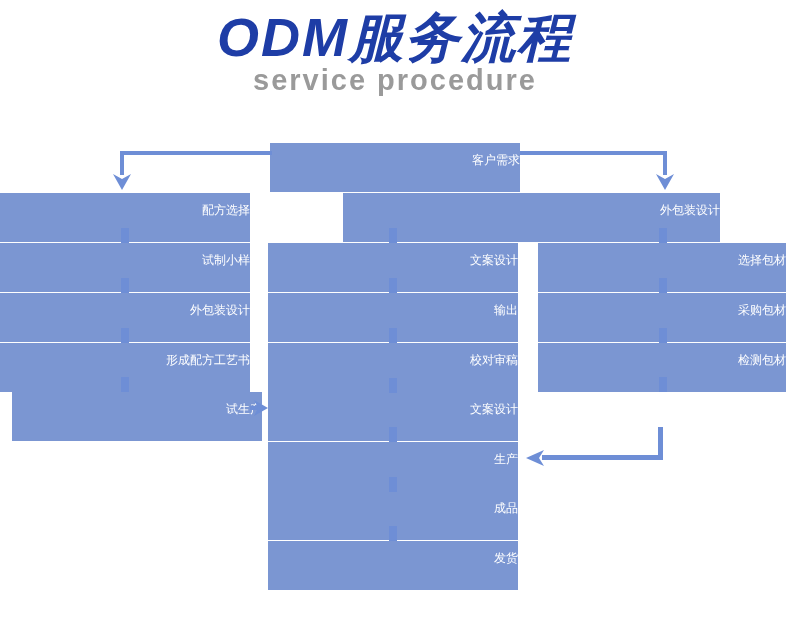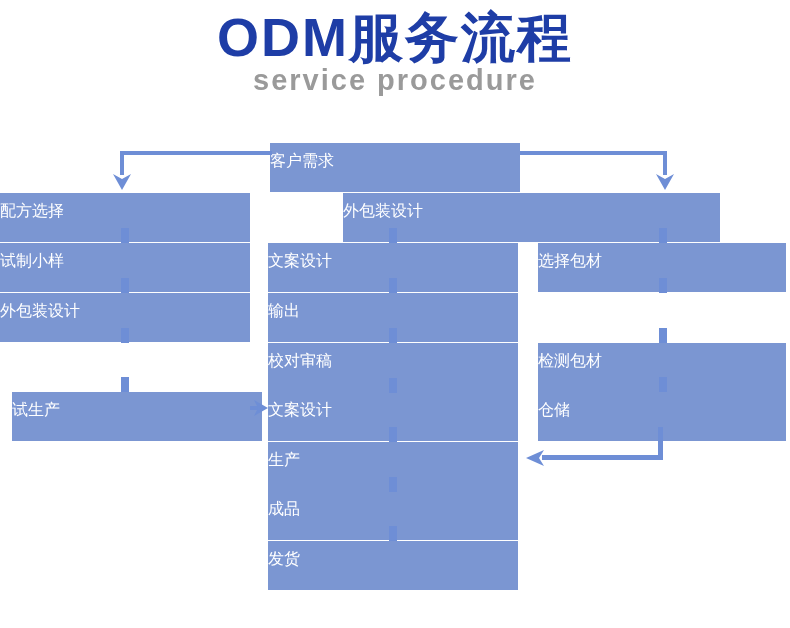--- a/index.html
+++ b/index.html
@@ -17,34 +17,35 @@
     overflow:hidden;
     font-family:"Liberation Sans","DejaVu Sans",sans-serif;
   }
   .title{
     position:absolute;left:0;top:2px;width:790px;
     text-align:center;
     font-size:54px;font-weight:bold;
     letter-spacing:2px;
     color:var(--title);
     margin:0;
+    font-style:italic;
   }
   .subtitle{
     position:absolute;left:0;top:64px;width:790px;
     text-align:center;
     font-size:29px;font-weight:700;
     letter-spacing:2px;
     color:var(--subtitle);
   }
   .box{
     position:absolute;height:49px;
     background:var(--box);
     color:var(--boxtext);
-    font-size:16px;line-height:35px;
-    text-align:left;
+    font-size:12px;line-height:35px;
+    text-align:right;
     white-space:nowrap;
   }
   .stub{
     position:absolute;width:8px;height:15px;
     background:var(--line);
   }
   .hline,.vline{position:absolute;background:var(--line);}
   .arrow{position:absolute;}
   .arrow svg{display:block;}
 </style>
@@ -72,20 +73,21 @@
     <svg width="18" height="16" viewBox="0 0 18 16">
         <polygon points="0,0 9,16 18,0 9,5" fill="#6e8ed6"></polygon>
       </svg>
   </div>
 
   <div class="box" style="left:0;top:193px;width:250px">配方选择</div>
   <div class="box" style="left:343px;top:193px;width:377px">外包装设计</div>
 
   <div class="box" style="left:0;top:243px;width:250px">试制小样</div>
   <div class="box" style="left:0;top:293px;width:250px">外包装设计</div>
+  <div class="box" style="left:0;top:343px;width:250px">形成配方工艺书</div>
   <div class="box" style="left:12px;top:392px;width:250px">试生产</div>
 
   <div class="stub" style="left:121px;top:228px"></div>
   <div class="stub" style="left:121px;top:278px"></div>
   <div class="stub" style="left:121px;top:328px"></div>
   <div class="stub" style="left:121px;top:377px"></div>
 
   <div class="box" style="left:268px;top:243px;width:250px">文案设计</div>
   <div class="box" style="left:268px;top:343px;width:250px">校对审稿</div>
   <div class="box" style="left:268px;top:293px;width:250px">输出</div>
@@ -96,22 +98,22 @@
 
   <div class="stub" style="left:389px;top:228px"></div>
   <div class="stub" style="left:389px;top:278px"></div>
   <div class="stub" style="left:389px;top:328px"></div>
   <div class="stub" style="left:389px;top:378px"></div>
   <div class="stub" style="left:389px;top:427px"></div>
   <div class="stub" style="left:389px;top:477px"></div>
   <div class="stub" style="left:389px;top:526px"></div>
 
   <div class="box" style="left:538px;top:243px;width:248px">选择包材</div>
+  <div class="box" style="left:538px;top:293px;width:248px">采购包材</div>
   <div class="box" style="left:538px;top:343px;width:248px">检测包材</div>
-  <div class="box" style="left:538px;top:392px;width:248px">仓储</div>
 
   <div class="stub" style="left:659px;top:228px"></div>
   <div class="stub" style="left:659px;top:278px"></div>
   <div class="stub" style="left:659px;top:328px"></div>
   <div class="stub" style="left:659px;top:377px"></div>
 
   <div class="hline" style="left:250px;top:406px;width:8px;height:4px"></div>
   <div class="arrow" style="left:254px;top:400px">
     <svg width="14" height="16" viewBox="0 0 14 16">
         <polygon points="0,0 14,8 0,16 4,8" fill="#6e8ed6"></polygon>

